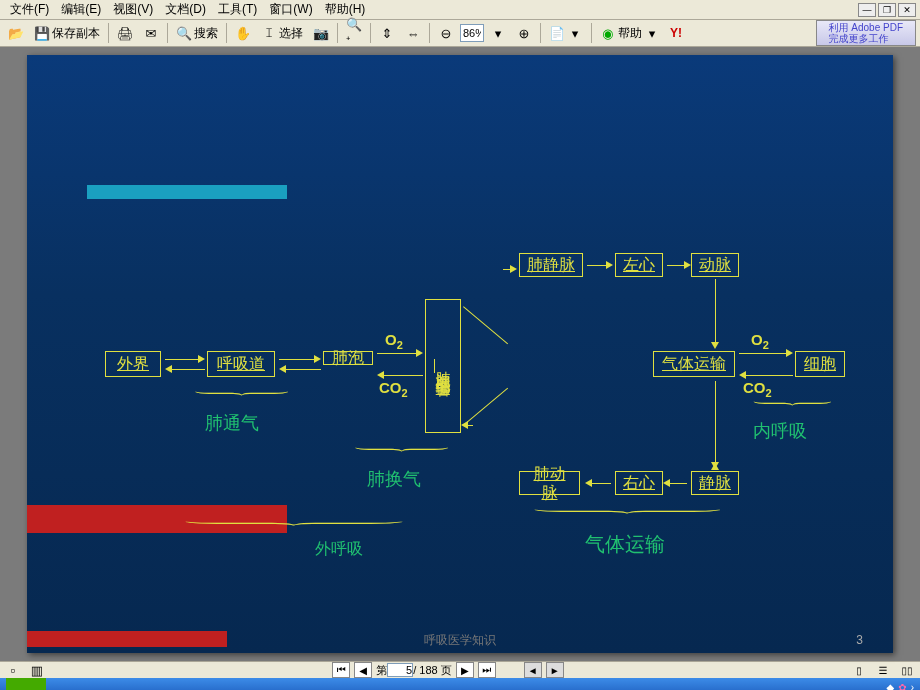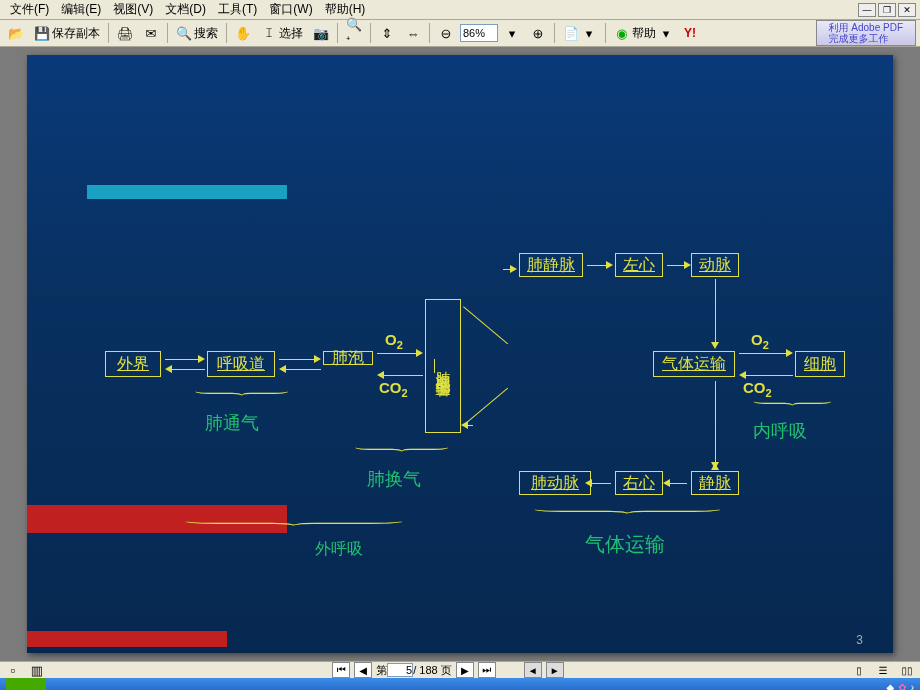--- a/index.html
+++ b/index.html
@@ -7,21 +7,21 @@
 
 .menubar { height: 20px; background: #ece9d8; border-bottom: 1px solid #aca899; display: flex; align-items: center; padding: 8px 4px; font-size: 12px; }
 .menubar .menu-item { padding: 0 6px; cursor: default; }
 .menubar .spacer { flex: 1; }
 .win-ctrl { width: 18px; height: 14px; border: 1px solid #888; margin-left: 2px; display: flex; align-items: center; justify-content: center; font-size: 9px; background: #eee; }
 
 .toolbar { height: 28px; background: #ece9d8; border-bottom: 1px solid #aca899; display: flex; align-items: center; padding: 0 4px; gap: 2px; font-size: 12px; }
 .toolbar .btn { display: flex; align-items: center; gap: 2px; padding: 2px 4px; cursor: default; }
 .toolbar .sep { width: 1px; height: 20px; background: #aca899; margin: 0 2px; }
 .toolbar .ico { width: 16px; height: 16px; display: flex; align-items: center; justify-content: center; font-size: 13px; }
-.zoom-input { width: 38px; height: 18px; border: 1px solid #7f9db9; font-size: 11px; padding: 0 2px; }
+.zoom-input { width: 24px; height: 18px; border: 1px solid #7f9db9; font-size: 11px; padding: 0 2px; }
 .adobe-badge { margin-left: auto; background: linear-gradient(#e8e8f8,#c8c8e8); border: 1px solid #888; padding: 1px 12px; font-size: 10px; line-height: 11px; color: #44c; text-align: left; }
 
 .workspace { flex: 1; background: #7b7b7b; display: flex; align-items: flex-start; justify-content: center; padding: 8px 12px; position: relative; }
 .slide { width: 866px; height: 598px; background: linear-gradient(#0a3a7a 0%, #083060 40%, #062850 100%); position: relative; box-shadow: 2px 2px 6px rgba(0,0,0,.5); }
 
 .slide-title { position: absolute; top: 48px; left: 0; right: 0; text-align: center; font-size: 44px; font-weight: bold; color: #c02020; text-shadow: 2px 2px 0 #000; font-family: "SimHei","SimSun"; letter-spacing: 6px; }
 .accent-bar1 { position: absolute; top: 130px; left: 60px; width: 200px; height: 14px; background: #1aa0c0; }
 .accent-bar2 { position: absolute; top: 450px; left: 0; width: 260px; height: 28px; background: #c02020; }
 .accent-bar3 { position: absolute; bottom: 6px; left: 0; width: 200px; height: 16px; background: #c02020; }
 
@@ -151,21 +151,21 @@
 
       <div class="dbox" style="left:78px;top:116px;width:56px;height:26px">外界</div>
       <div class="dbox" style="left:180px;top:116px;width:68px;height:26px">呼吸道</div>
       <div class="dbox" style="left:296px;top:116px;width:50px;height:14px">肺泡</div>
       <div class="dbox" style="left:398px;top:64px;width:36px;height:134px;font-size:15px;writing-mode:vertical-rl;letter-spacing:2px;padding:6px 2px">肺泡壁毛细血管</div>
 
       <div class="dbox" style="left:492px;top:18px;width:64px;height:24px">肺静脉</div>
       <div class="dbox" style="left:588px;top:18px;width:48px;height:24px">左心</div>
       <div class="dbox" style="left:664px;top:18px;width:48px;height:24px">动脉</div>
 
-      <div class="dbox" style="left:492px;top:236px;width:72px;height:24px">肺动脉</div>
+      <div class="dbox" style="left:492px;top:236px;width:61px;height:24px">肺动脉</div>
       <div class="dbox" style="left:588px;top:236px;width:48px;height:24px">右心</div>
       <div class="dbox" style="left:664px;top:236px;width:48px;height:24px">静脉</div>
 
       <div class="dbox" style="left:626px;top:116px;width:82px;height:26px">气体运输</div>
       <div class="dbox" style="left:768px;top:116px;width:50px;height:26px">细胞</div>
 
       <div class="arrow-h" style="left:138px;top:124px;width:34px"></div>
       <div class="arrow-h rev" style="left:144px;top:134px;width:34px"></div>
       <div class="arrow-h" style="left:252px;top:124px;width:36px"></div>
       <div class="arrow-h rev" style="left:258px;top:134px;width:36px"></div>
@@ -203,20 +203,21 @@
       <div class="brace xl" style="left:268px;top:280px">︸</div>
       <div class="cat-label" style="left:288px;top:304px;font-size:16px">外呼吸</div>
 
       <div class="brace" style="left:760px;top:158px;transform:scaleX(5)">︸</div>
       <div class="cat-label" style="left:726px;top:184px">内呼吸</div>
 
       <div class="brace large" style="left:600px;top:268px">︸</div>
       <div class="cat-label" style="left:558px;top:296px;font-size:20px">气体运输</div>
     </div>
 
+    <div style="position:absolute;bottom:4px;left:0;right:0;text-align:center;color:#777;font-size:12px">呼吸医学知识</div>
     <div style="position:absolute;bottom:6px;right:30px;color:#aaa;font-size:12px">3</div>
   </div>
 </div>
 
 <div class="statusbar">
   <span class="page-btn" style="border:none;background:none;font-size:13px">▫</span>
   <span class="page-btn" style="border:none;background:none;font-size:13px">▥</span>
   <div class="page-ctrl">
     <span class="page-btn">⏮</span>
     <span class="page-btn">◀</span>

